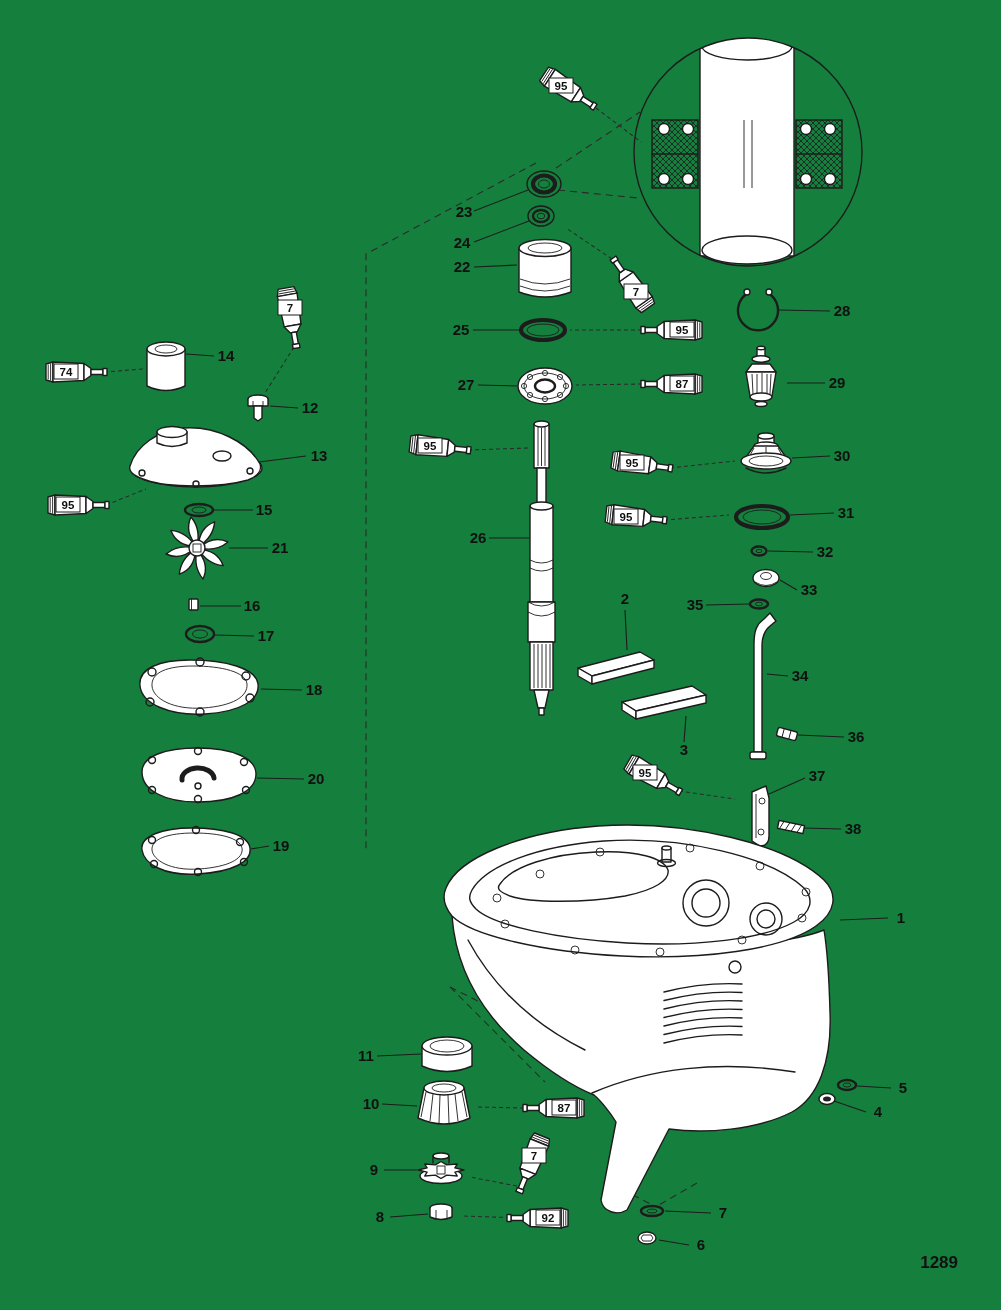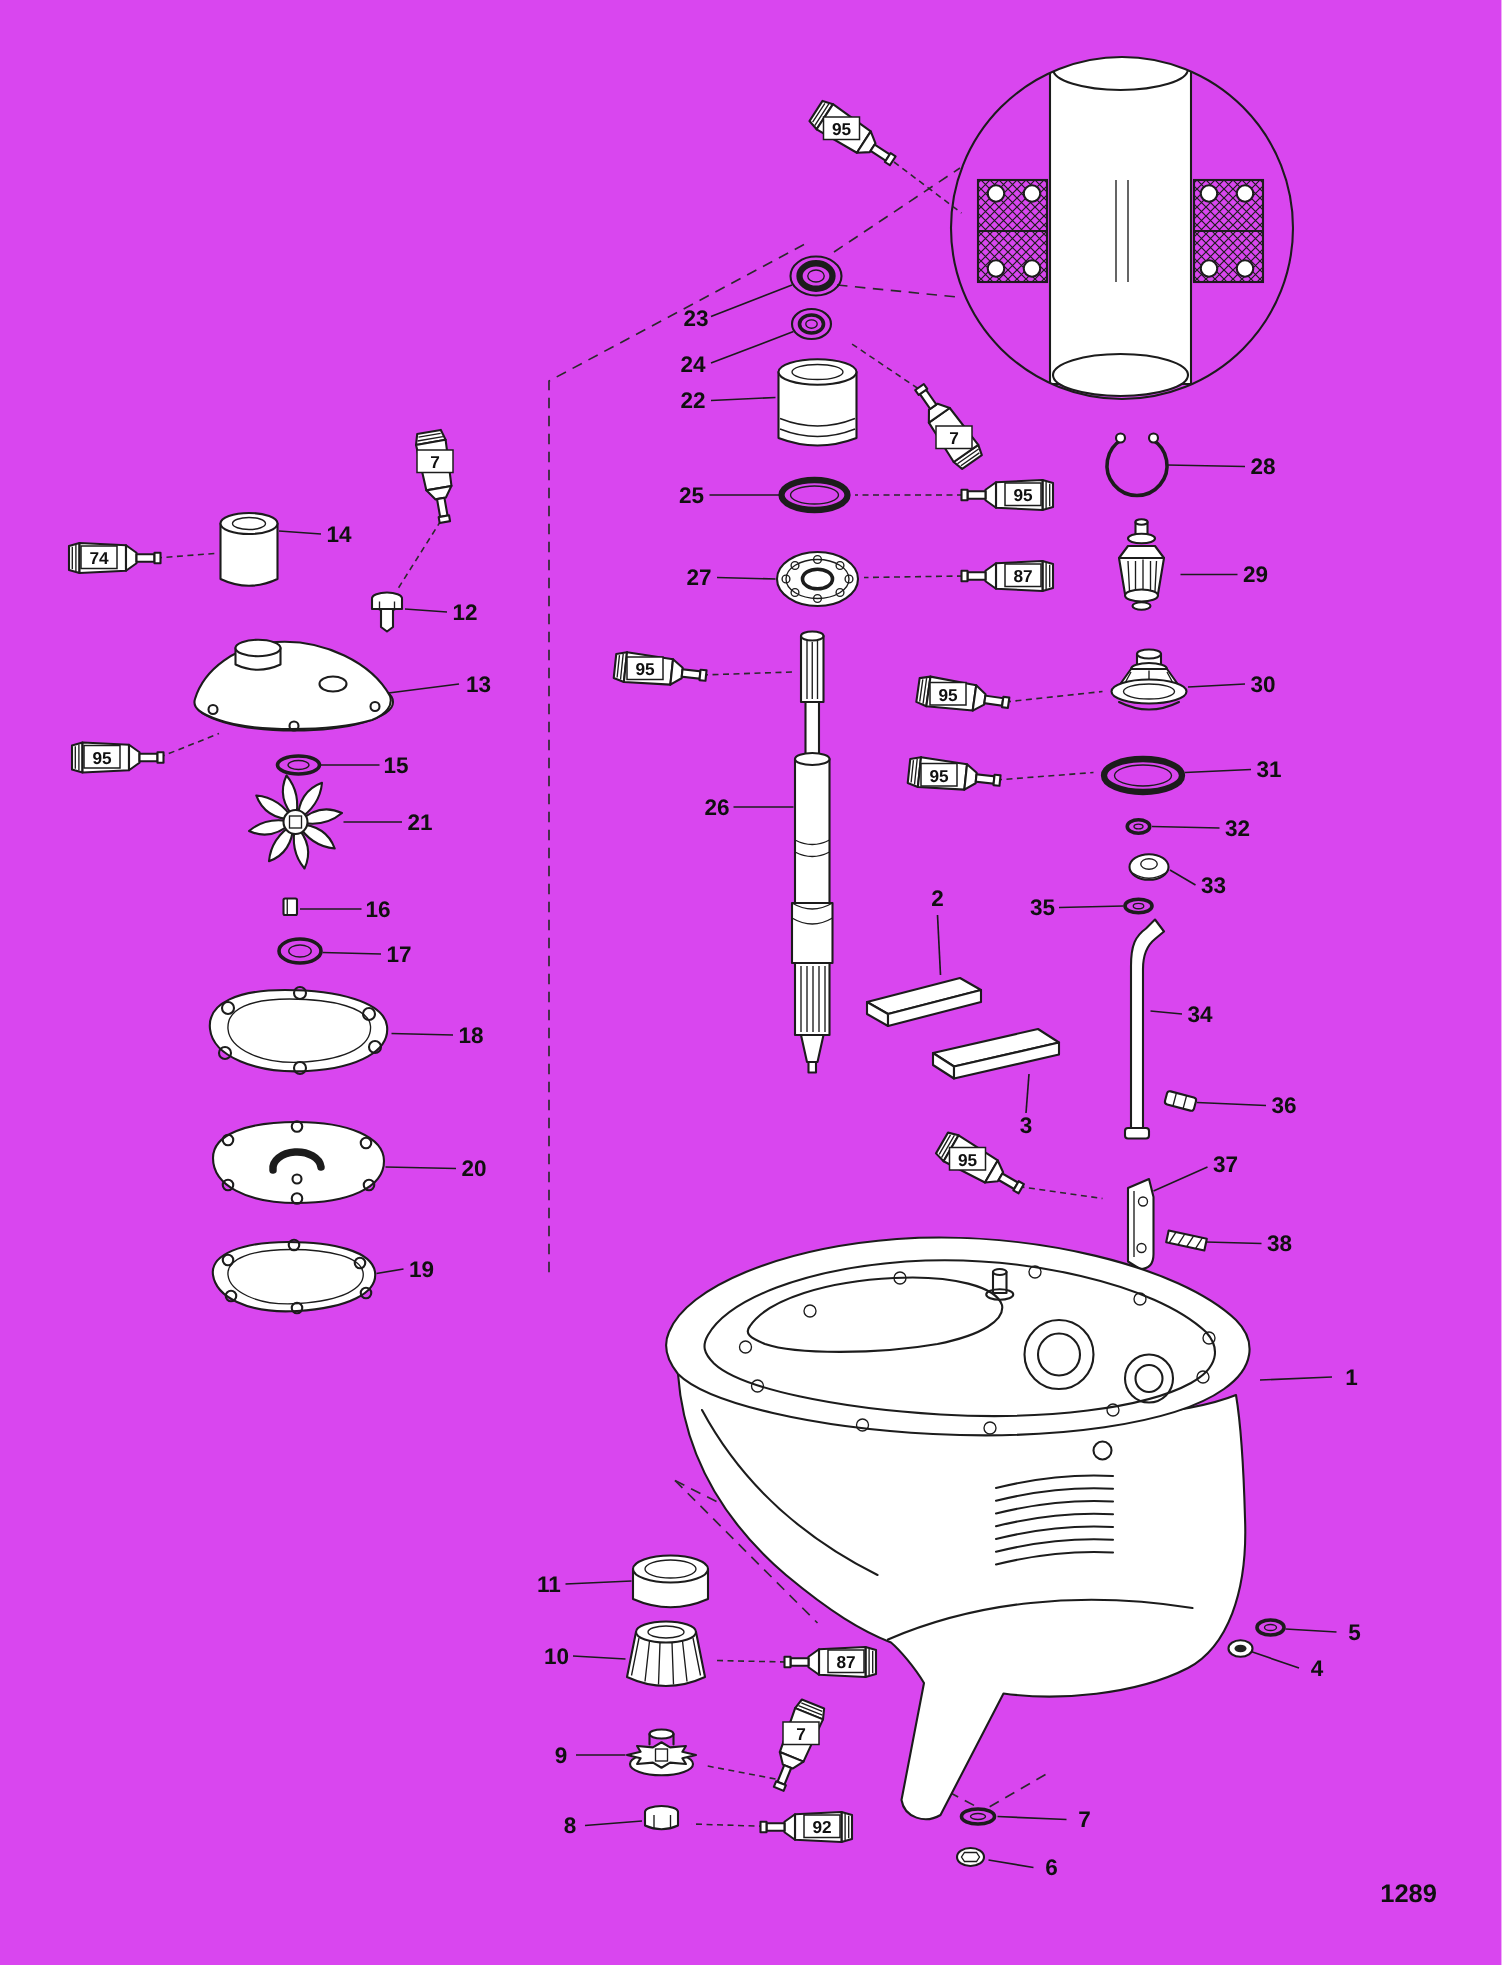--- a/index.html
+++ b/index.html
@@ -1,16 +1,16 @@
 <!DOCTYPE html>
 <html><head>
 <meta charset="utf-8">
 <style>
   html,body{margin:0;padding:0;background:#fff;}
-  .canvas{position:relative;width:1001px;height:1310px;background:#d946ef;overflow:hidden;}
+  .canvas{position:relative;width:1001px;height:1310px;background:#15803d;overflow:hidden;}
   svg{display:block;}
   text{font-family:"Liberation Sans",sans-serif;font-weight:700;fill:#101010;}
   .callout{font-size:15px;text-anchor:middle;}
   .tl{font-size:11.5px;text-anchor:middle;}
   .pg{font-size:17px;text-anchor:end;}
   .s{fill:none;stroke:#1c1c1c;stroke-width:1.4;stroke-linecap:round;stroke-linejoin:round;}
   .w{fill:#fff;stroke:#1c1c1c;stroke-width:1.4;stroke-linecap:round;stroke-linejoin:round;}
   .t{fill:none;stroke:#1c1c1c;stroke-width:4.2;}
   .t2{fill:none;stroke:#1c1c1c;stroke-width:2.4;}
   .d{fill:none;stroke:#2a2a2a;stroke-width:1.1;stroke-dasharray:7 5;}

